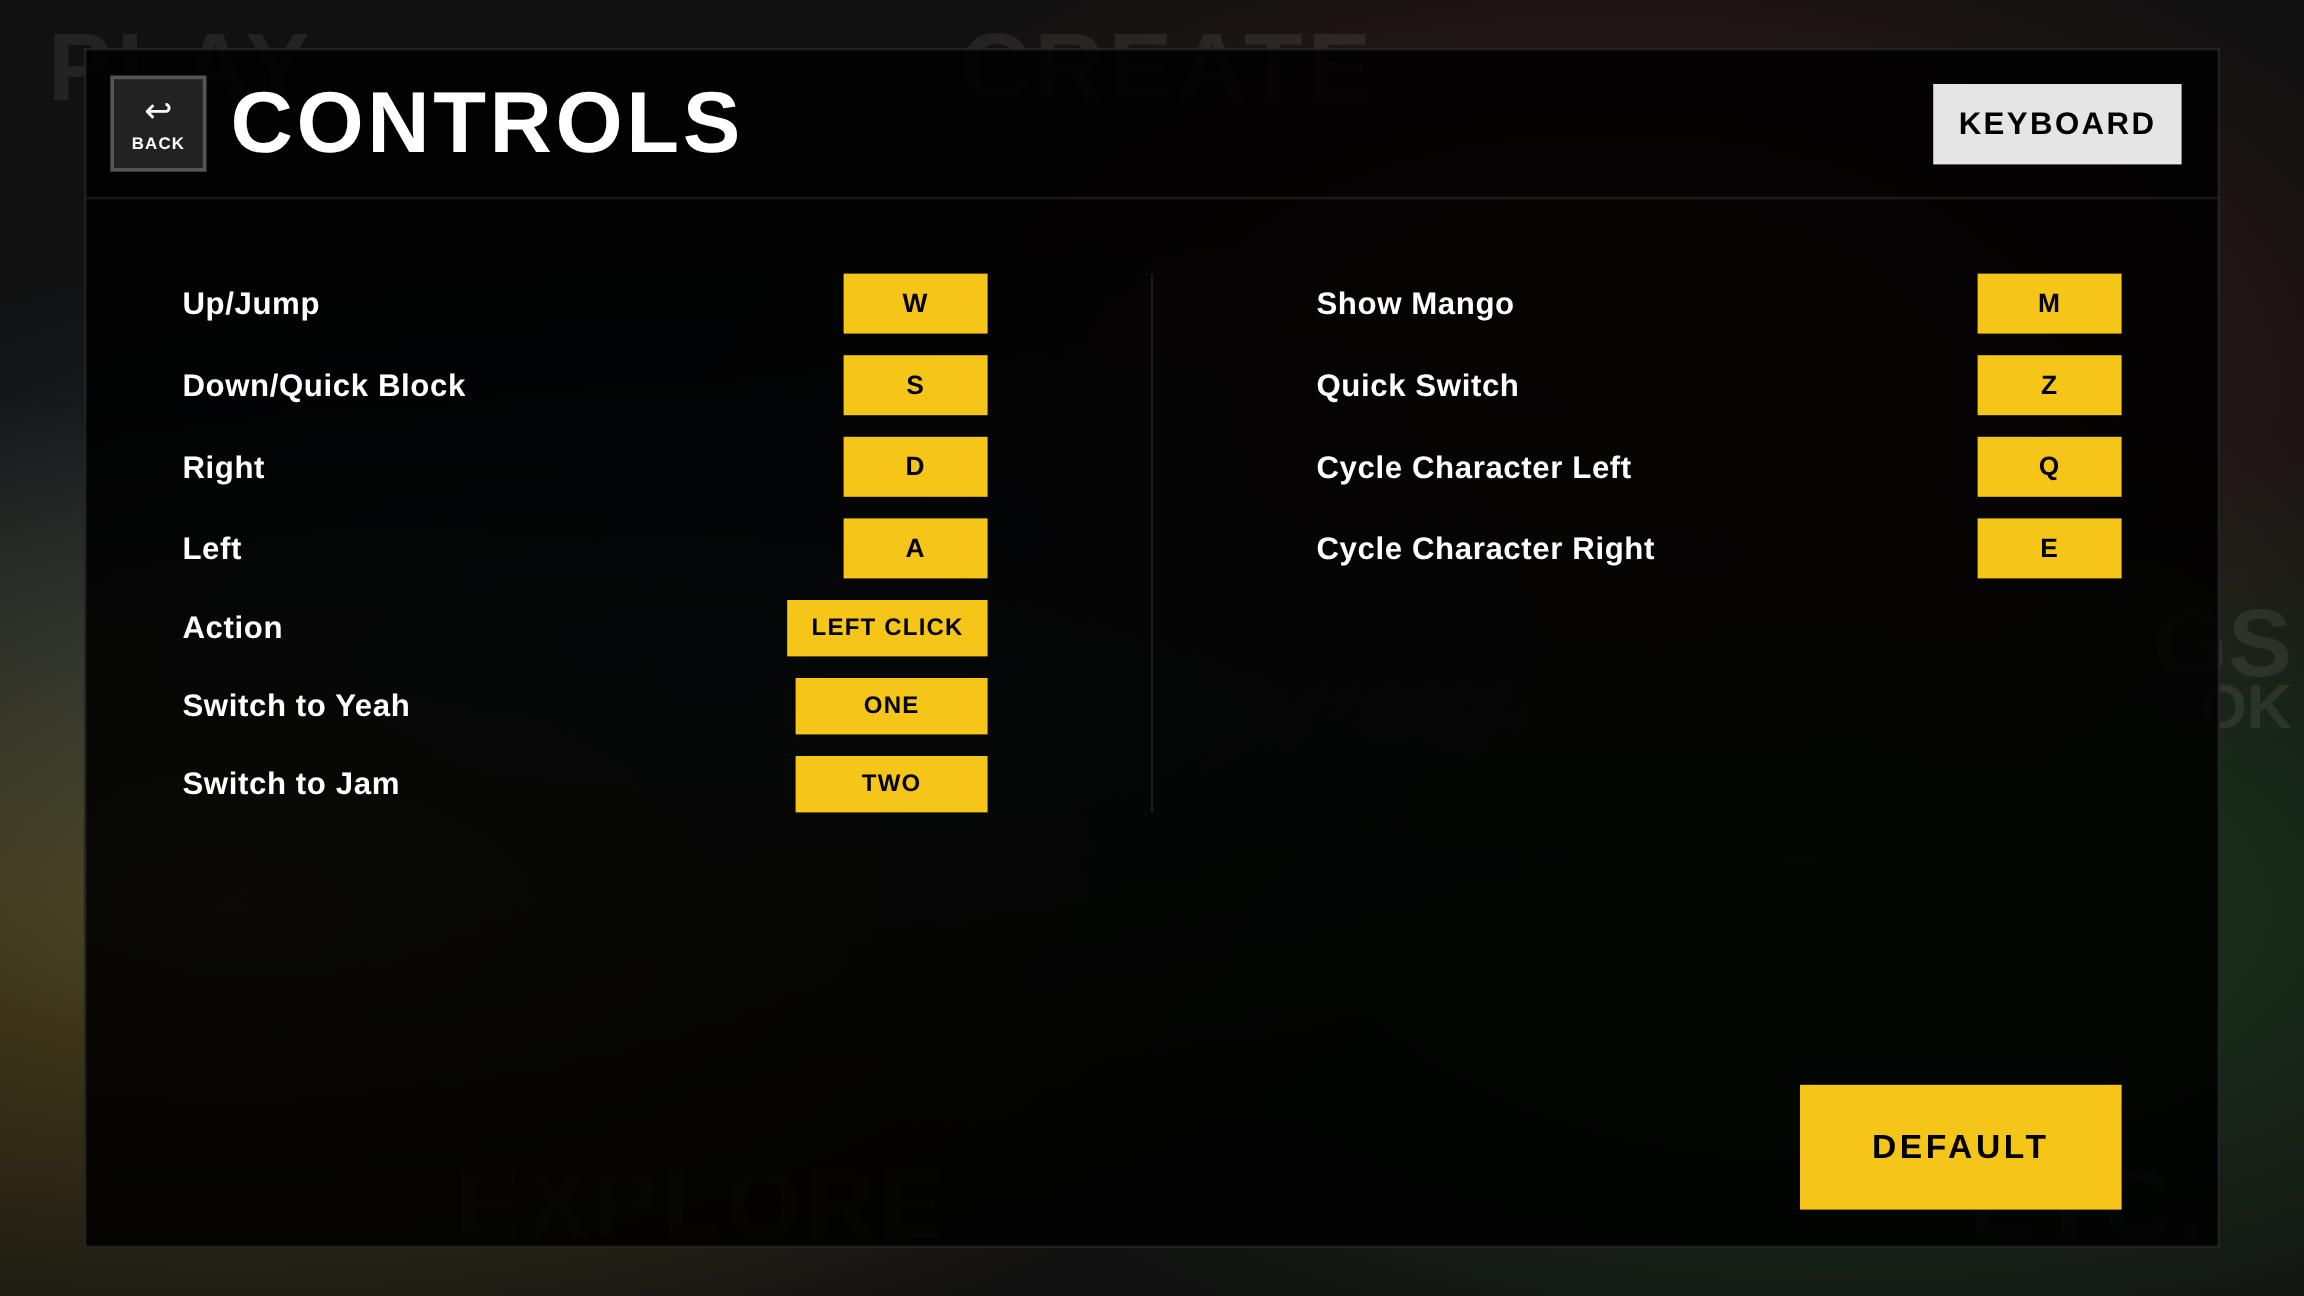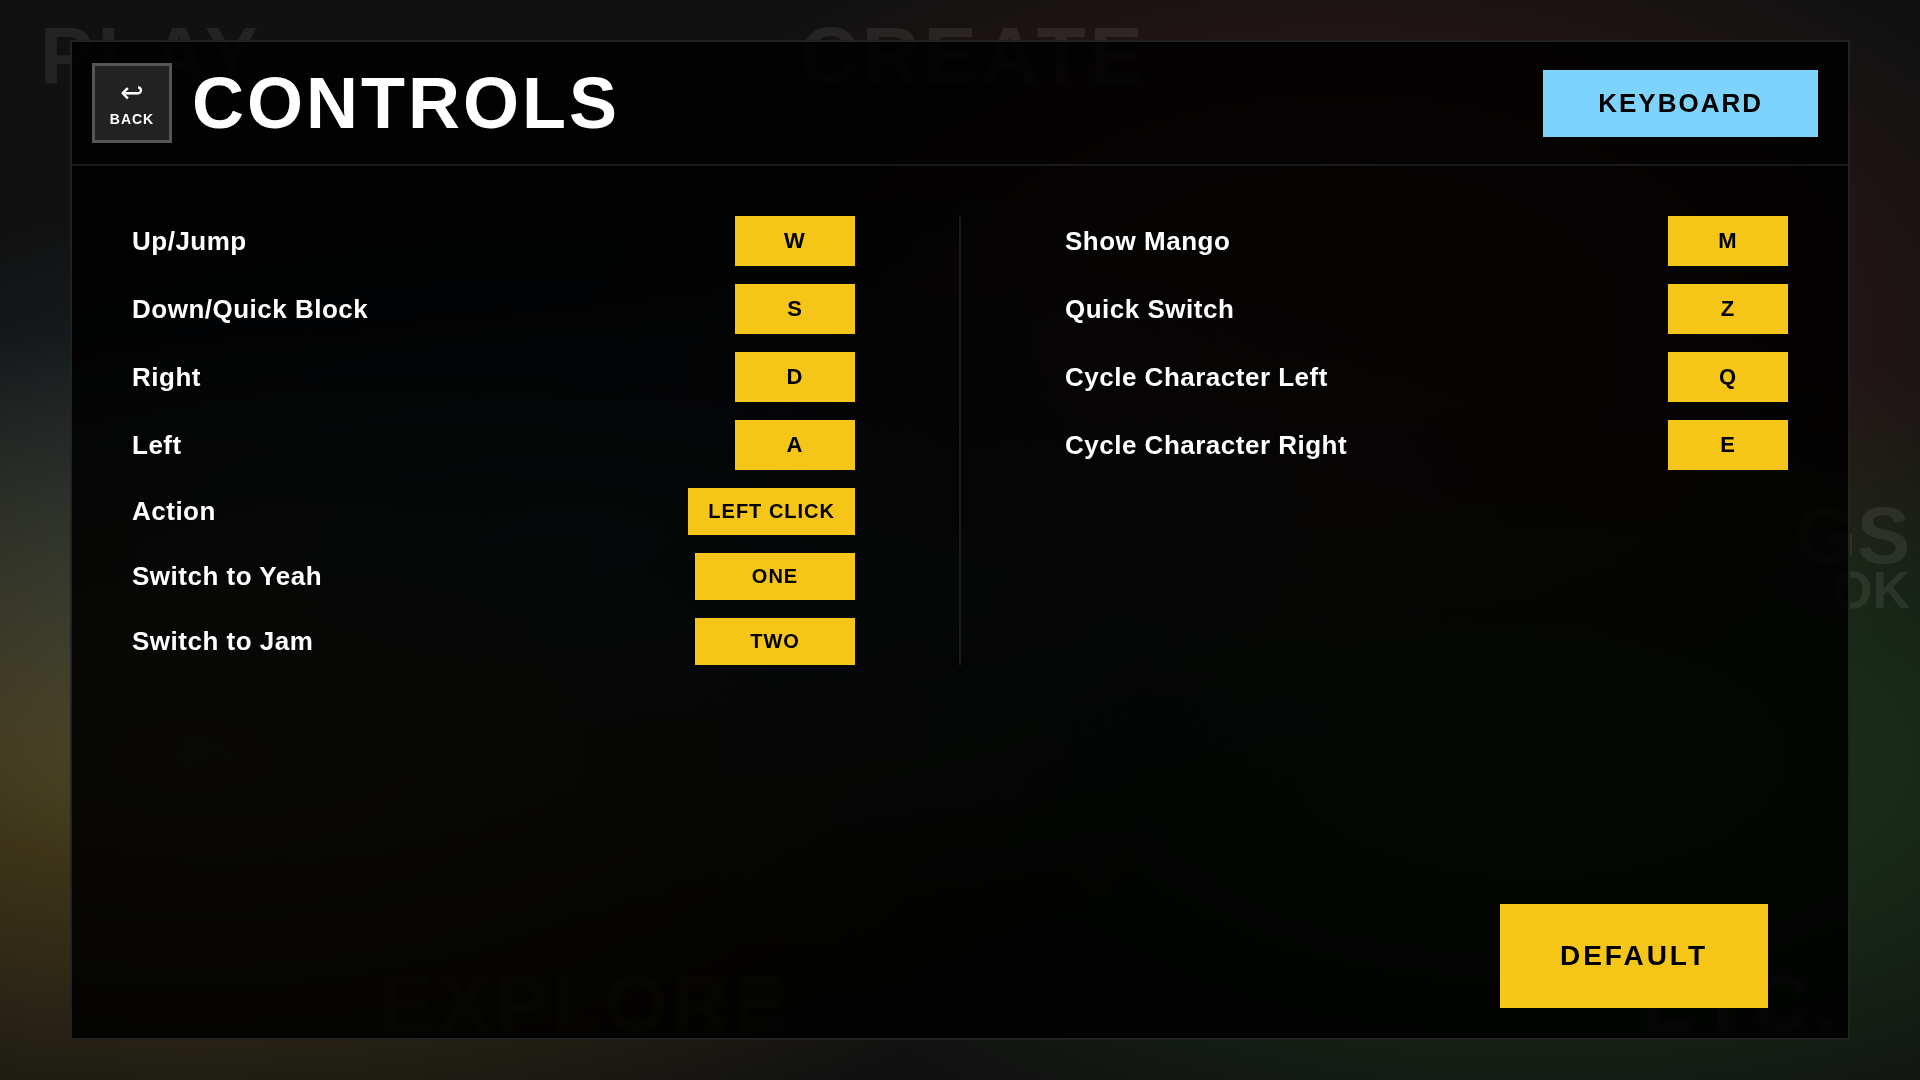--- a/index.html
+++ b/index.html
@@ -136,36 +136,37 @@
 
     .page-title {
       font-size: 72px;
       font-weight: 900;
       color: white;
       letter-spacing: 3px;
       text-transform: uppercase;
     }
 
     .keyboard-btn {
-      background: #7dd3fc;
+      background: #e5e5e5;
       border: none;
-      padding: 18px 55px;
+      padding: 18px 21px;
       font-size: 26px;
       font-weight: 900;
       color: #000;
       letter-spacing: 2px;
       cursor: pointer;
       text-transform: uppercase;
     }
 
     
     .controls-content {
       display: flex;
-      padding: 50px 60px;
-      gap: 84px;
+      padding: 50px 80px;
+      gap: 116px;
+      margin-top: 12px;
     }
 
     .controls-column {
       flex: 1;
       display: flex;
       flex-direction: column;
       gap: 18px;
     }
 
     .control-row {

